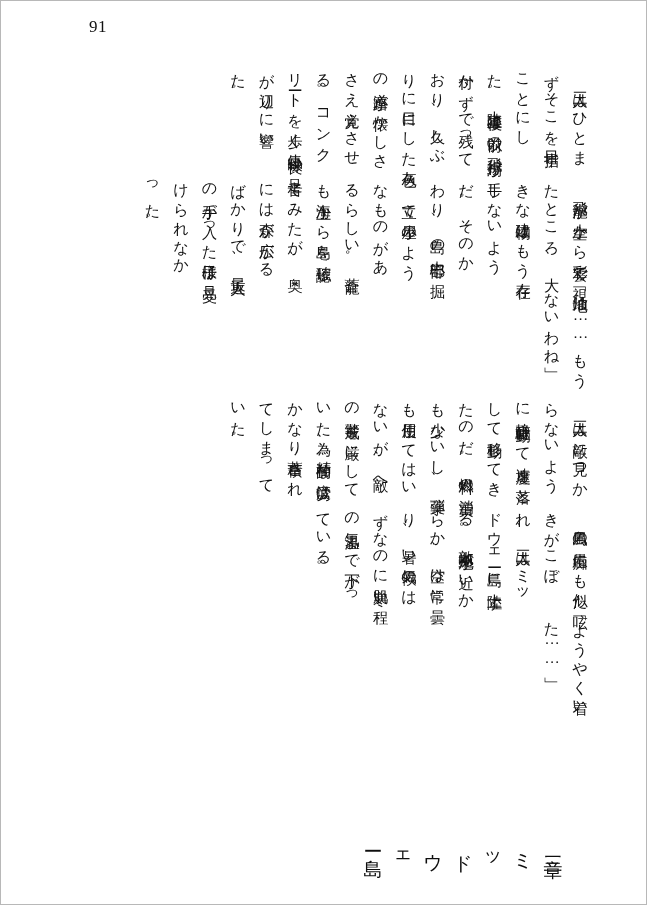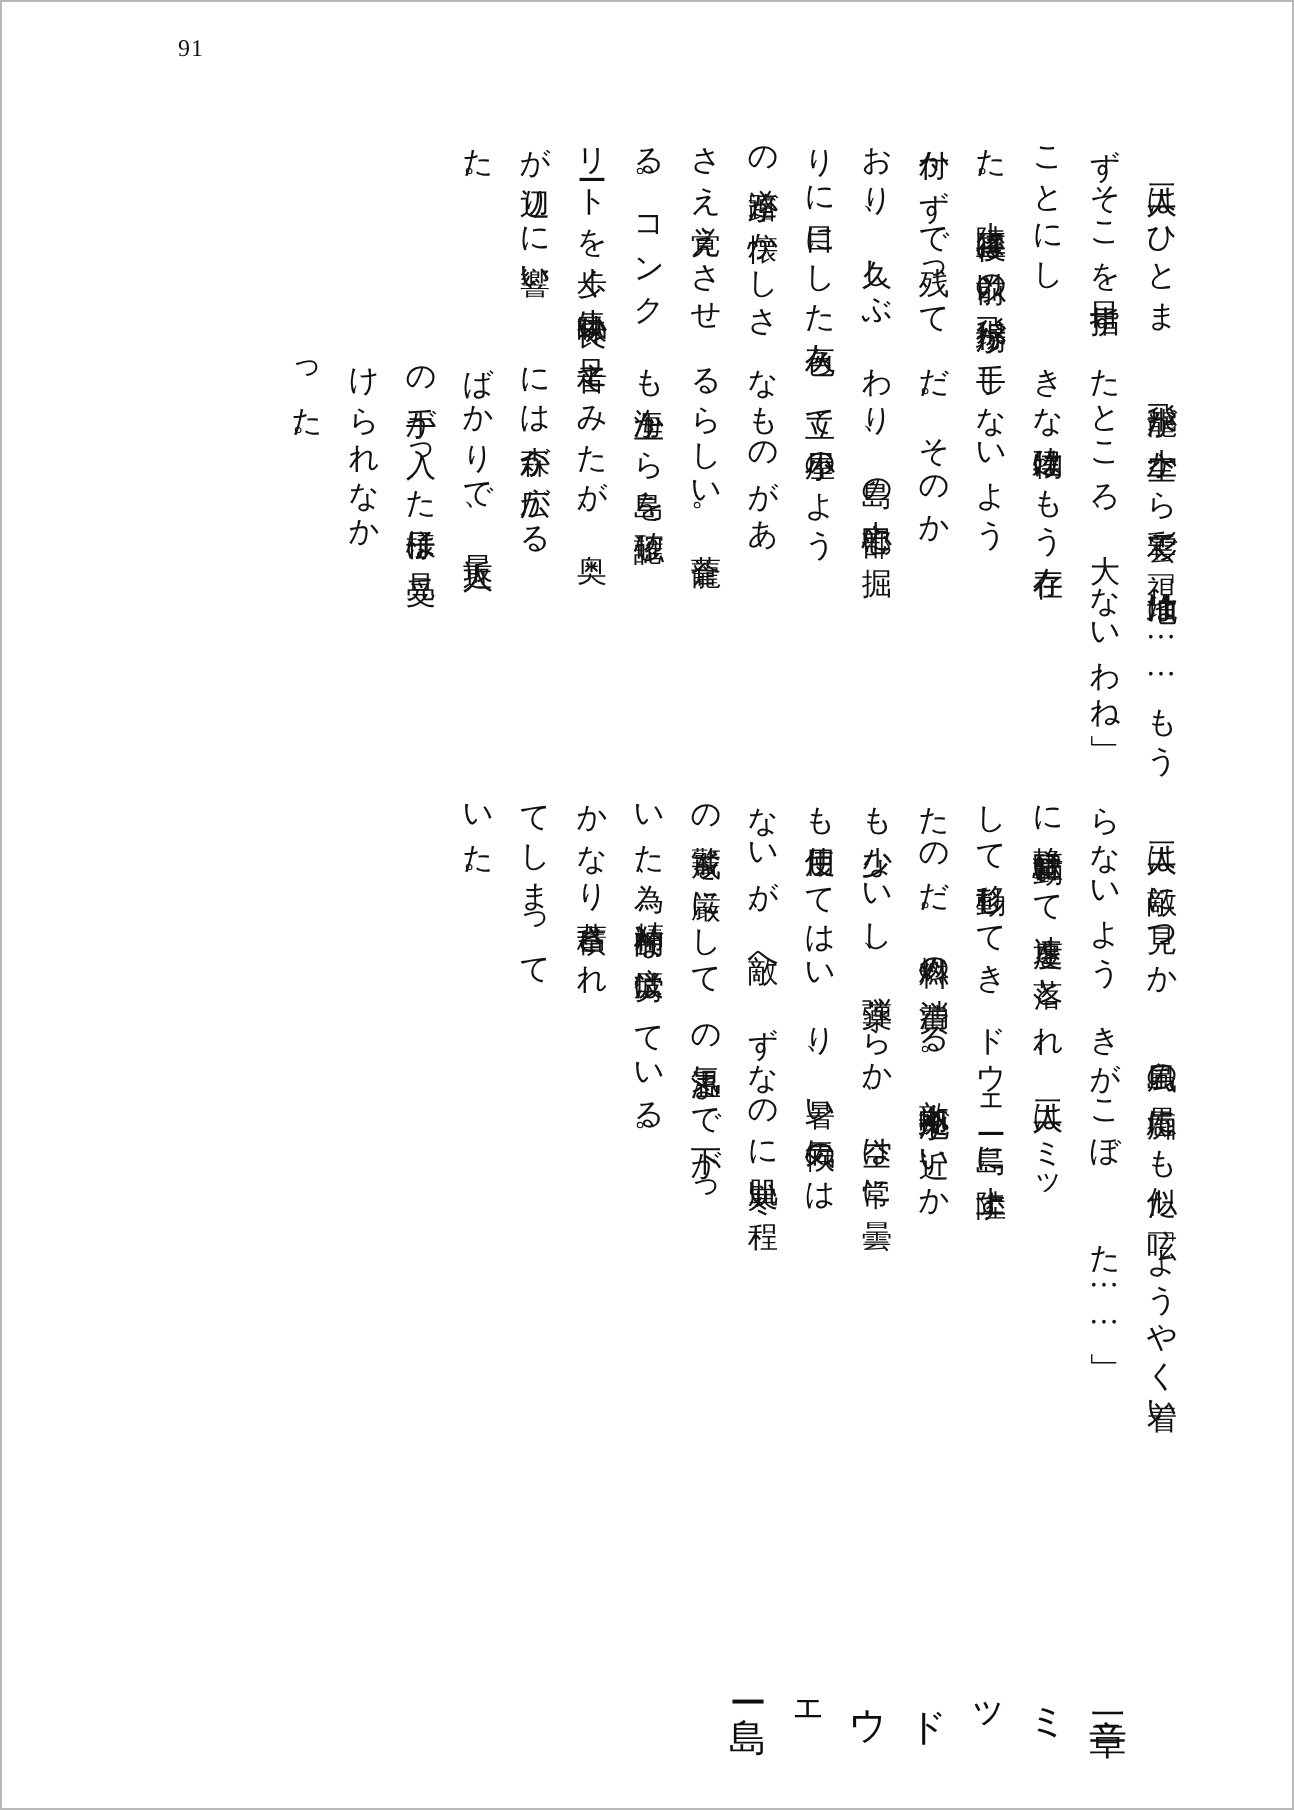--- a/index.html
+++ b/index.html
@@ -19,21 +19,21 @@
     width: 647px;
     height: 905px;
     background: #ffffff;
     border: 1px solid #b8b8b8;
     overflow: hidden;
   }
   .page-number {
     position: absolute;
     top: 16px;
     left: 88px;
-    font-size: 12px;
+    font-size: 17px;
     color: #111111;
     letter-spacing: 0.5px;
     font-family: "Liberation Serif", "DejaVu Serif", serif;
   }
   .text-body {
     position: absolute;
     top: 62px;
     left: 52px;
     right: 52px;
     bottom: 38px;

